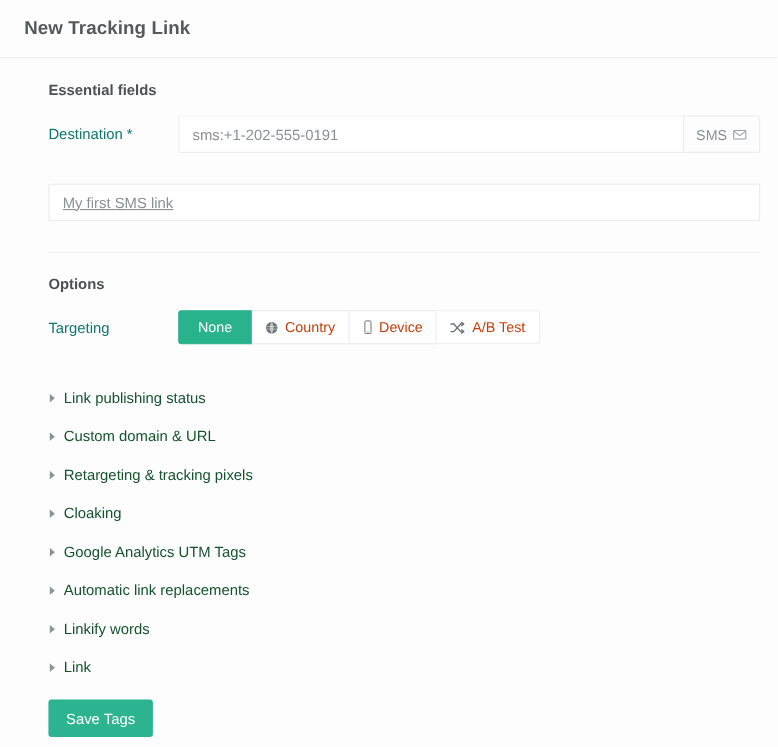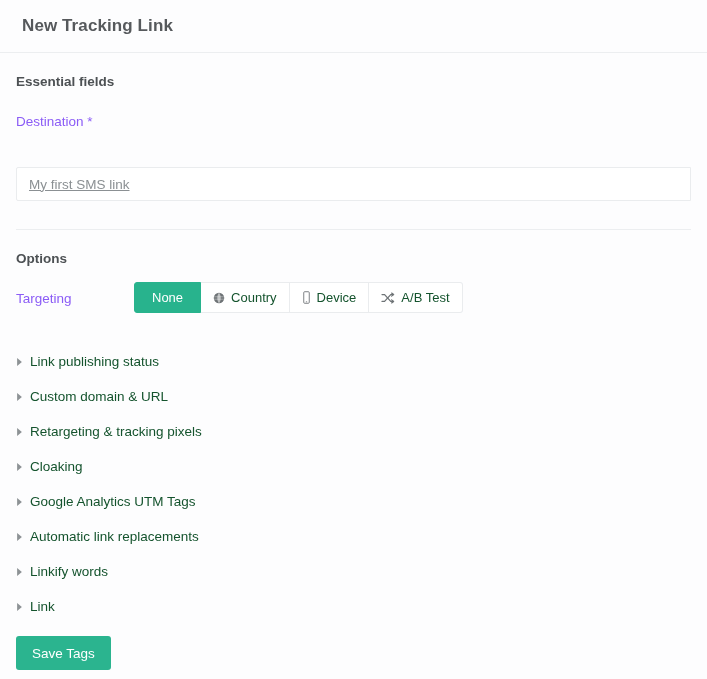--- a/index.html
+++ b/index.html
@@ -37,20 +37,21 @@
     font-size: 17px;
     font-weight: bold;
     color: #56595c;
     letter-spacing: 0.1px;
   }
 
   
   .body-wrap {
     padding: 0 16px;
     box-sizing: border-box;
+    margin-left: 28px;
   }
 
   .section-heading {
     font-size: 13.5px;
     font-weight: bold;
     color: #4d5154;
     margin-top: 21px;
     margin-bottom: 16px;
   }
 
@@ -58,21 +59,21 @@
   .form-row {
     display: flex;
     align-items: flex-start;
     min-height: 34px;
     margin-bottom: 28px;
   }
   .form-label {
     width: 118px;
     flex: 0 0 118px;
     font-size: 13.5px;
-    color: #8b5cf6;
+    color: #0f766e;
     line-height: 34px;
     padding-top: 0;
   }
   .input-group {
     display: flex;
     flex: 1;
     min-width: 0;
   }
   .text-input {
     flex: 1;
@@ -136,21 +137,21 @@
     display: inline-flex;
     align-items: center;
     gap: 6px;
     height: 31px;
     box-sizing: border-box;
     padding: 0 12px;
     background: #ffffff;
     border: 1px solid #eaecee;
     border-left: none;
     font-size: 13px;
-    color: #14532d;
+    color: #c2410c;
     cursor: pointer;
     white-space: nowrap;
     font-family: "Liberation Sans", sans-serif;
   }
   .btn-seg:first-child {
     border-left: 1px solid #eaecee;
     border-radius: 3px 0 0 3px;
   }
   .btn-seg:last-child {
     border-radius: 0 3px 3px 0;
@@ -216,20 +217,32 @@
     <div class="page-title">New Tracking Link</div>
   </div>
 
   <div class="body-wrap">
 
     
     <div class="section-heading">Essential fields</div>
 
     <div class="form-row">
       <div class="form-label">Destination *</div>
+      <div class="input-group">
+        <input class="text-input" type="text" value="sms:+1-202-555-0191" style="">
+        <div class="input-addon">
+          <span>SMS</span>
+          <span class="addon-icon">
+            <svg width="13" height="13" viewBox="0 0 16 16" fill="none" stroke="currentColor" stroke-width="1.2">
+              <rect x="1.2" y="3.2" width="13.6" height="9.6" rx="1"></rect>
+              <path d="M1.6 4.2 L8 9 L14.4 4.2"></path>
+            </svg>
+          </span>
+        </div>
+      </div>
     </div>
 
     <div class="form-row">
       <div class="input-group">
         <input class="text-input input-solo" type="text" style="border-right: 1px solid rgb(234, 236, 238);" value="My first SMS link">
       </div>
     </div>
 
     <div class="divider"></div>
 

